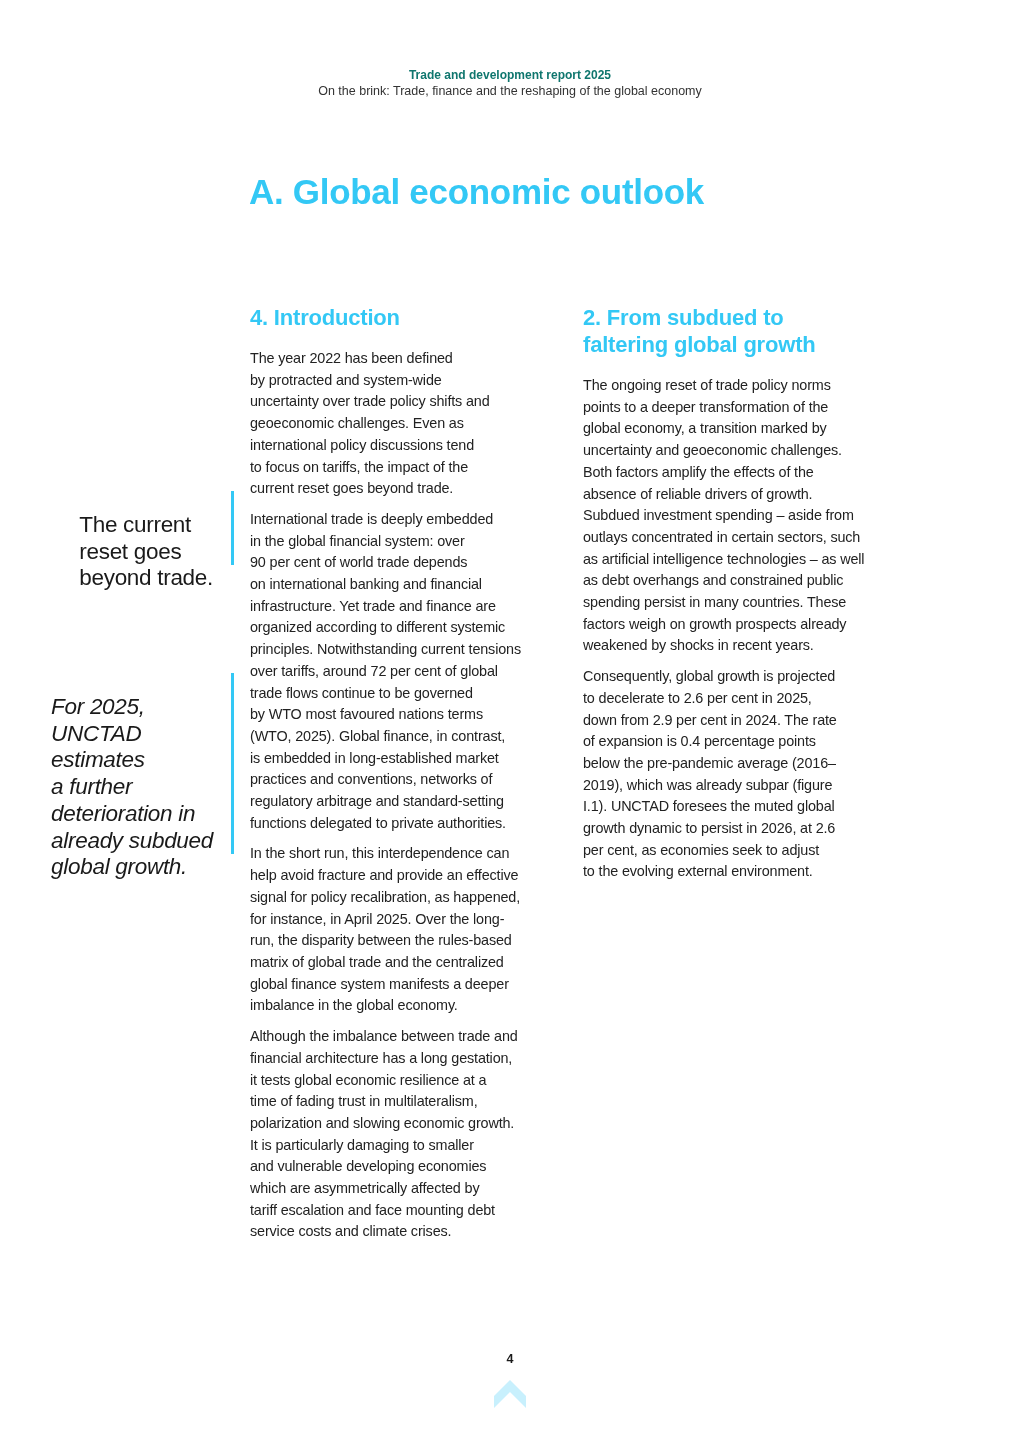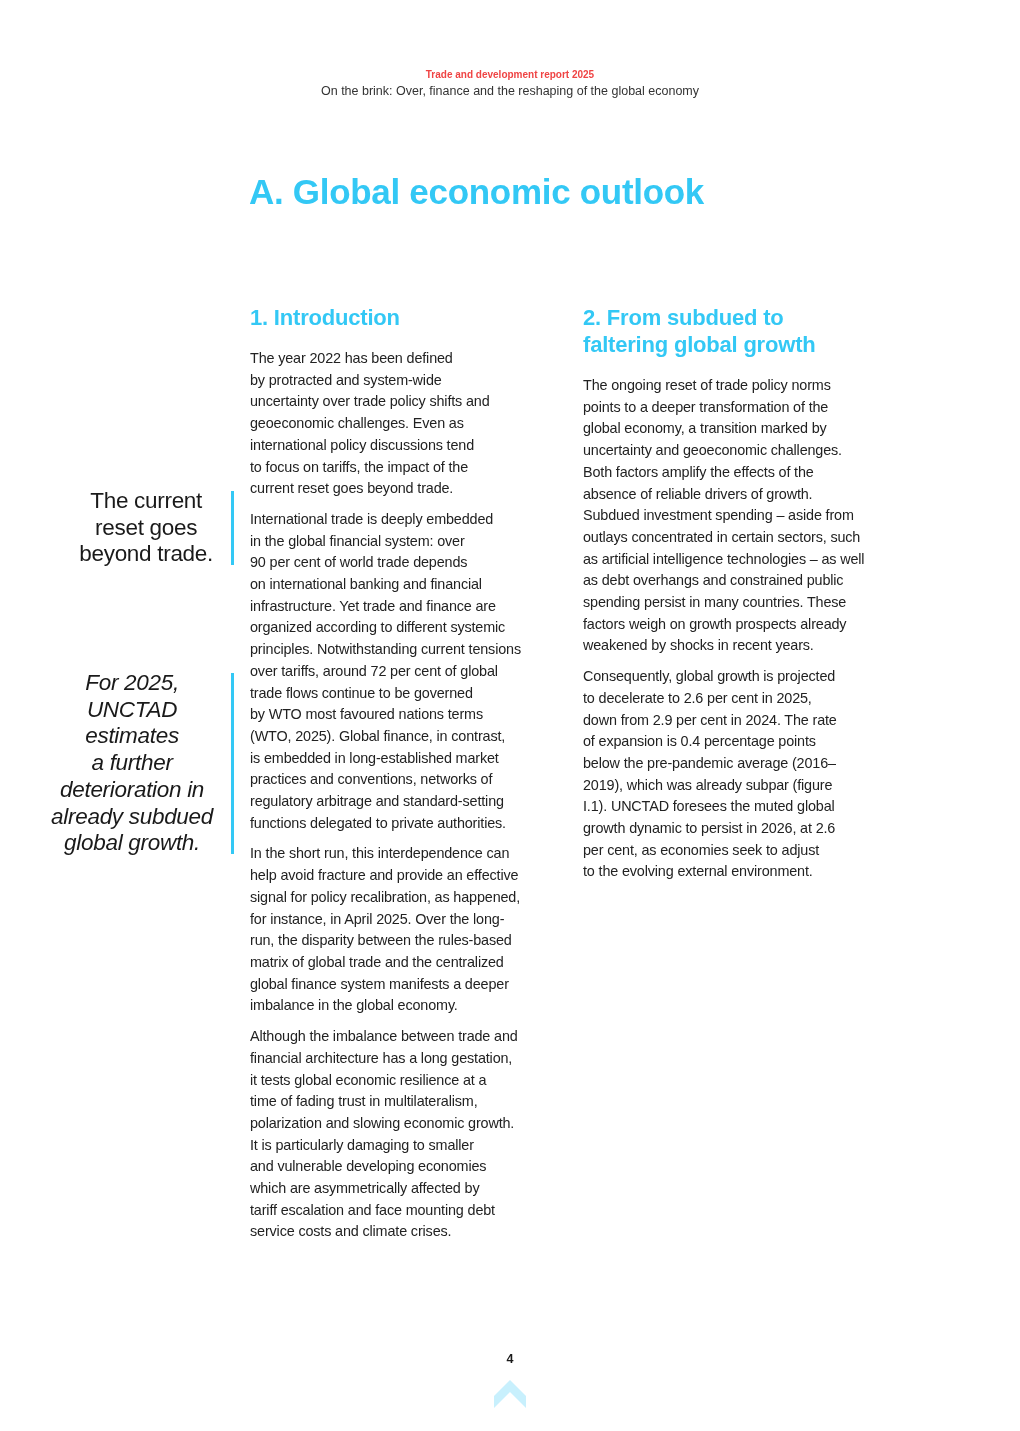--- a/index.html
+++ b/index.html
@@ -1,62 +1,62 @@
 <!DOCTYPE html>
 <html><head>
 <meta charset="utf-8">
 <style>
   html, body { margin: 0; padding: 0; background: #ffffff; }
   body { width: 1020px; height: 1431px; position: relative; overflow: hidden;
          font-family: "Liberation Sans", sans-serif; color: #222222; }
   .running-header { position: absolute; top: 67px; left: 0; width: 1020px; text-align: center; }
-  .rh-title { font-size: 10px; font-weight: bold; color: #ef4444; line-height: 16px; }
+  .rh-title { font-size: 12px; font-weight: bold; color: #0f766e; line-height: 16px; }
   .rh-subtitle { font-size: 12.5px; color: #333333; line-height: 16px; }
   .section-title { position: absolute; top: 170px; left: 249px; font-size: 35px; font-weight: bold;
                    color: #33c8f5; letter-spacing: -0.3px; margin: 0; line-height: 44px; }
   .col { position: absolute; top: 304px; width: 310px; }
   .col-left { left: 250px; }
   .col-right { left: 583px; }
   .sub-heading { font-size: 22px; font-weight: bold; color: #33c8f5; line-height: 27px;
                  margin: 0 0 17px 0; letter-spacing: -0.2px; }
   .para { font-size: 14.4px; line-height: 21.7px; margin: 0 0 9px 0; color: #222222;
           white-space: pre-line; letter-spacing: -0.15px; }
-  .pullquote { position: absolute; right: 807px; text-align: center; font-size: 22.5px;
-               line-height: 26.7px; color: #1a1a1a; white-space: pre-line; letter-spacing: -0.3px; }
+  .pullquote { position: absolute; right: 807px; text-align: left; font-size: 22.5px;
+               line-height: 26.7px; color: #1a1a1a; white-space: pre-line; letter-spacing: -0.3px; margin-top: 24px; }
   .pq-bar { position: absolute; width: 3px; background: #33c8f5; left: 231px; }
   .page-number { position: absolute; top: 1352px; left: 0; width: 1020px; text-align: center;
                  font-size: 12.5px; font-weight: bold; color: #1a1a1a; }
   .up-icon { position: absolute; top: 1378px; left: 494px; width: 32px; height: 30px; }
 </style>
 </head>
 <body>
 
 <div class="running-header">
   <div class="rh-title">Trade and development report 2025</div>
-  <div class="rh-subtitle">On the brink: Over, finance and the reshaping of the global economy</div>
+  <div class="rh-subtitle">On the brink: Trade, finance and the reshaping of the global economy</div>
 </div>
 
 <h1 class="section-title">A. Global economic outlook</h1>
 
 <div class="pullquote" style="top:488px;">The current
 reset goes
 beyond trade.</div>
 <div class="pq-bar" style="top:491px;height:74px;"></div>
 
 <div class="pullquote" style="top:670px;font-style:italic;">For 2025,
 UNCTAD
 estimates
 a further
 deterioration in
 already subdued
 global growth.</div>
 <div class="pq-bar" style="top:673px;height:181px;"></div>
 
 <div class="col col-left">
-  <h2 class="sub-heading" style="margin-bottom:17px;">1. Introduction</h2>
+  <h2 class="sub-heading" style="margin-bottom:17px;">4. Introduction</h2>
   <p class="para">The year 2022 has been defined
 by protracted and system-wide
 uncertainty over trade policy shifts and
 geoeconomic challenges. Even as
 international policy discussions tend
 to focus on tariffs, the impact of the
 current reset goes beyond trade.</p>
   <p class="para">International trade is deeply embedded
 in the global financial system: over
 90 per cent of world trade depends

